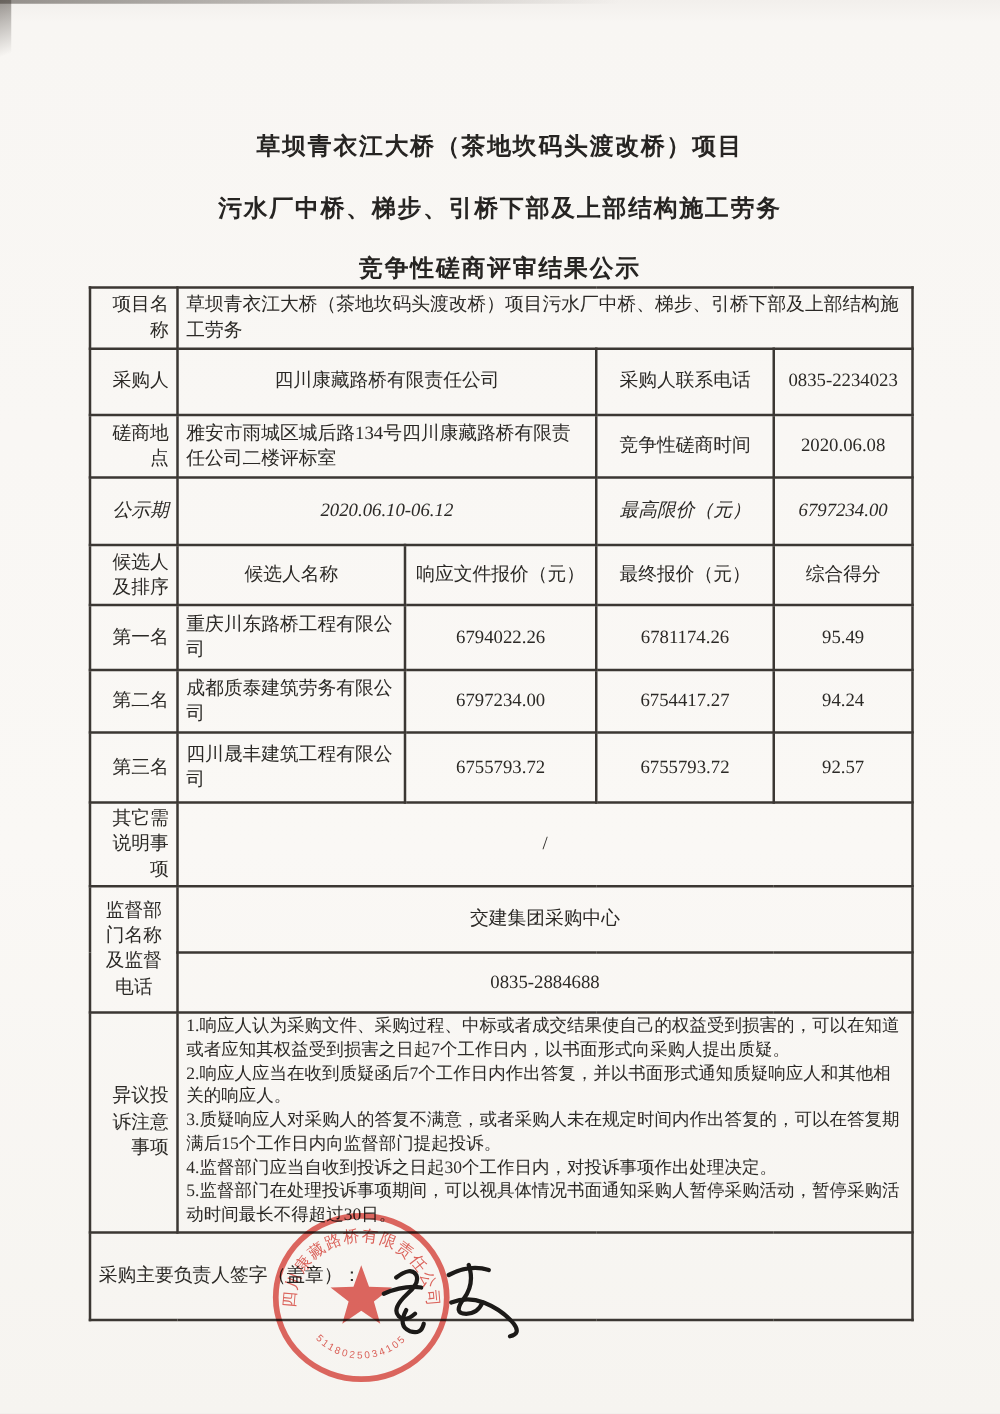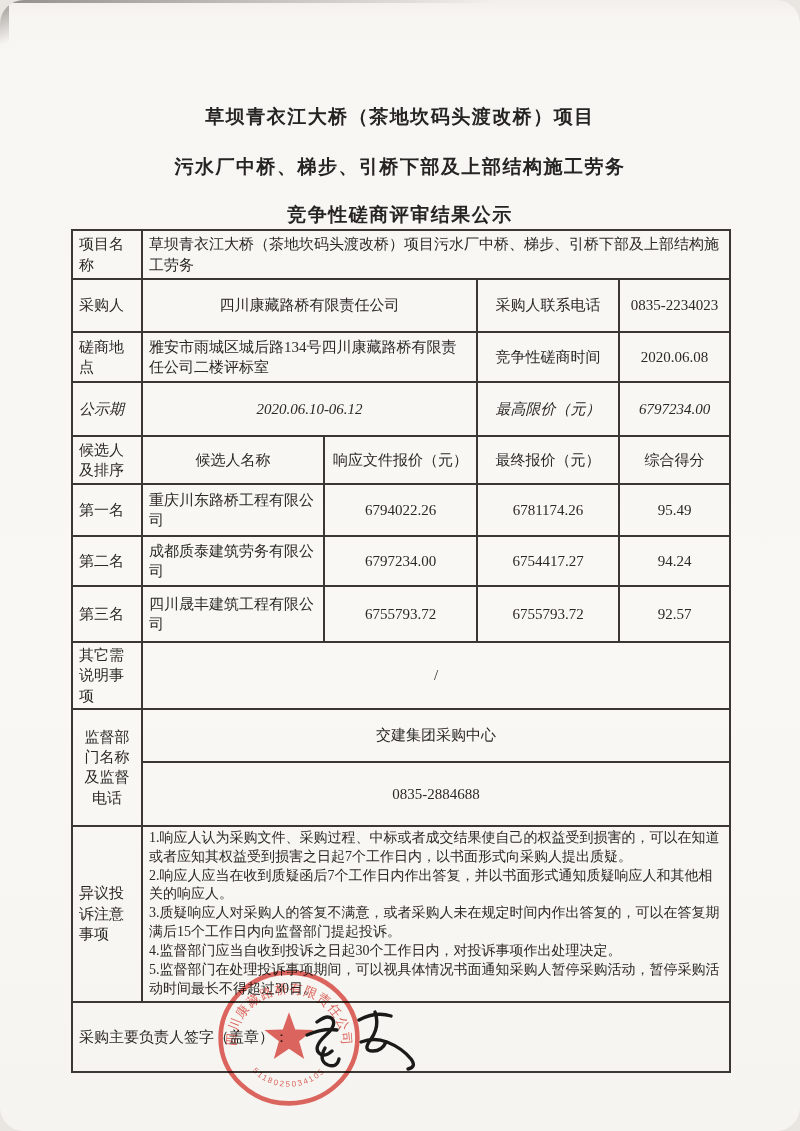--- a/index.html
+++ b/index.html
@@ -5,21 +5,20 @@
   * { margin:0; padding:0; box-sizing:border-box; }
   html,body { width:800px; height:1131px; }
   body {
     font-family:"Liberation Serif","DejaVu Serif",serif;
     background:#e9e6e2;
   }
   .page {
     position:relative; width:800px; height:1131px; overflow:hidden;
     background:linear-gradient(180deg,#f2efec 0px,#f8f6f3 18px,#faf8f5 60%,#f6f4f0 100%);
     color:#2b2926;
-    border-radius:24px;
   }
   .edge-top { position:absolute; left:0; top:0; width:62%; height:3px;
     background:linear-gradient(90deg,rgba(70,64,58,.55),rgba(70,64,58,.12) 80%,transparent); }
   .edge-corner { position:absolute; left:0; top:0; width:9px; height:58px;
     background:linear-gradient(160deg,rgba(60,54,48,.5),transparent 75%); }
 
   .titles { position:absolute; left:0; right:0; top:0; }
   .title-line {
     position:absolute; left:0; right:0; text-align:center;
     font-family:"Liberation Sans","DejaVu Sans",sans-serif;
@@ -29,28 +28,28 @@
 
   table.notice {
     position:absolute; left:71px; top:229px; width:658px;
     border-collapse:collapse; table-layout:fixed;
     font-size:15px; color:#2b2926;
   }
   table.notice td {
     border:2px solid #3b3733; padding:2px 6px; vertical-align:middle;
     line-height:1.35; overflow:hidden;
   }
-  td.lbl  { padding-left:5px; padding-right:3px; text-align:left;margin-left:32px; }
+  td.lbl  { padding-left:5px; padding-right:3px; text-align:right;margin-left:32px; }
   td.ctr  { text-align:center; }
   td.lft  { text-align:left;margin-left:14px; }
   td.lbl-ctr { text-align:center; padding-left:3px; padding-right:3px; }
   tr.r1  td{ height:49px; } tr.r2 td{ height:53px; } tr.r3 td{ height:50px; }
   tr.r4  td{ height:54px;font-style:italic; } tr.r5 td{ height:48px; } tr.r6 td{ height:52px; }
   tr.r7  td{ height:50px; } tr.r8 td{ height:56px; } tr.r9 td{ height:50px; }
-  tr.r10a td{ height:53px; } tr.r10b td{ height:64px; }
+  tr.r10a td{ height:53px; } tr.r10b td{ height:48px; }
   tr.r11 td{ height:171px; vertical-align:middle; }
   tr.r12 td{ height:70px; }
   .objection { font-size:14px; line-height:1.55; text-align:left; padding:2px 4px; }
   .sign-cell { text-align:left; padding-left:7px; font-size:15px; }
 
   .stamp {
     position:absolute; left:208px; top:962px; width:162px; height:152px;
     mix-blend-mode:multiply; opacity:.92; pointer-events:none;
   }
   .signature {

